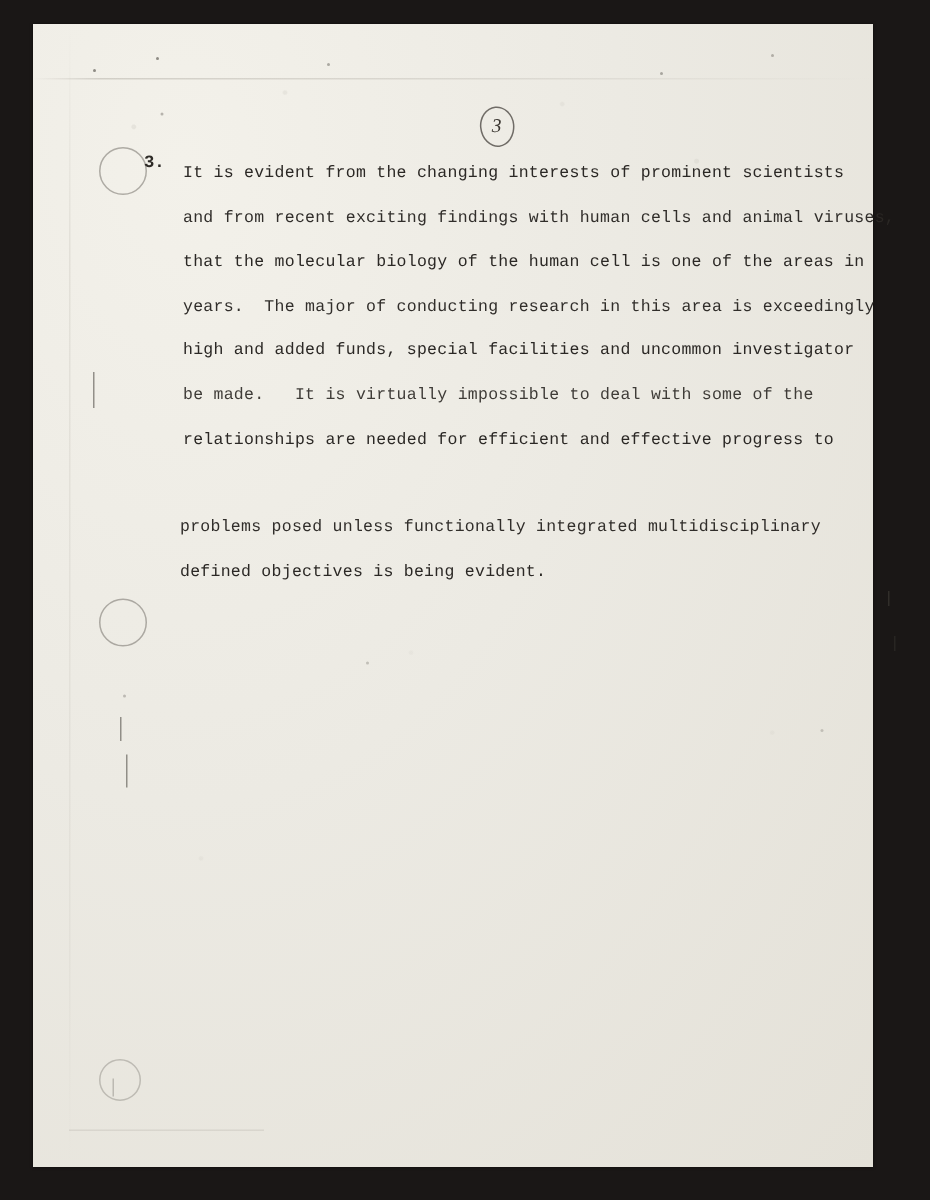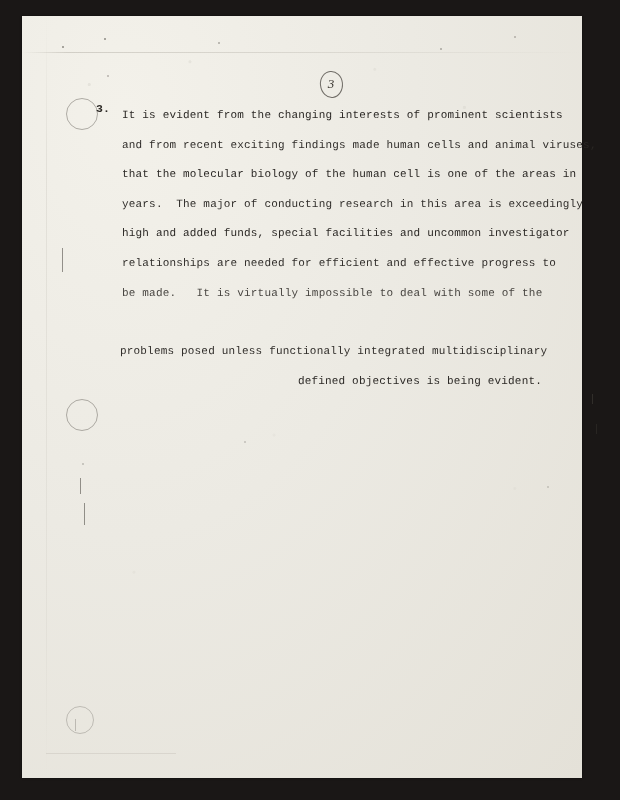--- a/index.html
+++ b/index.html
@@ -160,21 +160,21 @@
     font-family: "Liberation Mono", monospace;
     font-size: 11px;
     letter-spacing: 0.18px;
     color: #2b2825;
     line-height: 29.6px;
     white-space: pre;
     text-rendering: geometricPrecision;
   }
   .line.faint { color: #3a3733; opacity: 0.92; }
   .gap { height: 29px; }
-  .block2 { margin-left: -2px; text-align: right; }
+  .block2 { margin-left: -2px; }
   
   .line:nth-child(odd) { opacity: 0.97; }
 </style>
 </head>
 <body>
 
 <div class="scan">
   <div class="page">
 
     <div class="grain"></div>
@@ -201,26 +201,26 @@
     <div class="tick t2"></div>
     <div class="tick t3"></div>
     <div class="tick t4"></div>
     <div class="tick t5"></div>
     <div class="tick t6"></div>
 
     <div class="body-block">
       <div class="para-row">
         <span class="marker">3.</span>
         <div class="line">It is evident from the changing interests of prominent scientists</div>
-        <div class="line">and from recent exciting findings made human cells and animal viruses,</div>
+        <div class="line">and from recent exciting findings with human cells and animal viruses,</div>
         <div class="line">that the molecular biology of the human cell is one of the areas in</div>
         <div class="line">years.  The major of conducting research in this area is exceedingly</div>
         <div class="line">high and added funds, special facilities and uncommon investigator</div>
+        <div class="line faint">be made.   It is virtually impossible to deal with some of the</div>
         <div class="line">relationships are needed for efficient and effective progress to</div>
-        <div class="line faint">be made.   It is virtually impossible to deal with some of the</div>
       </div>
 
       <div class="gap"></div>
 
       <div class="para-row block2">
         <div class="line">problems posed unless functionally integrated multidisciplinary</div>
         <div class="line">defined objectives is being evident.</div>
       </div>
     </div>
 

